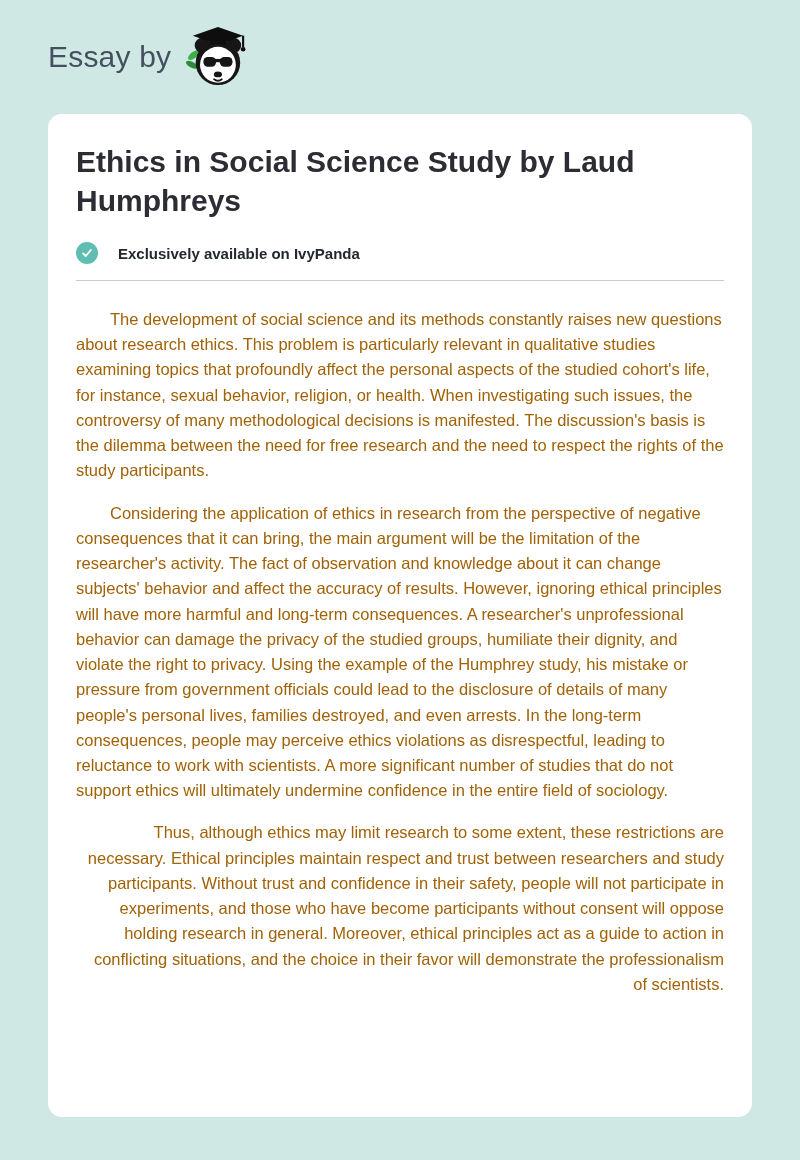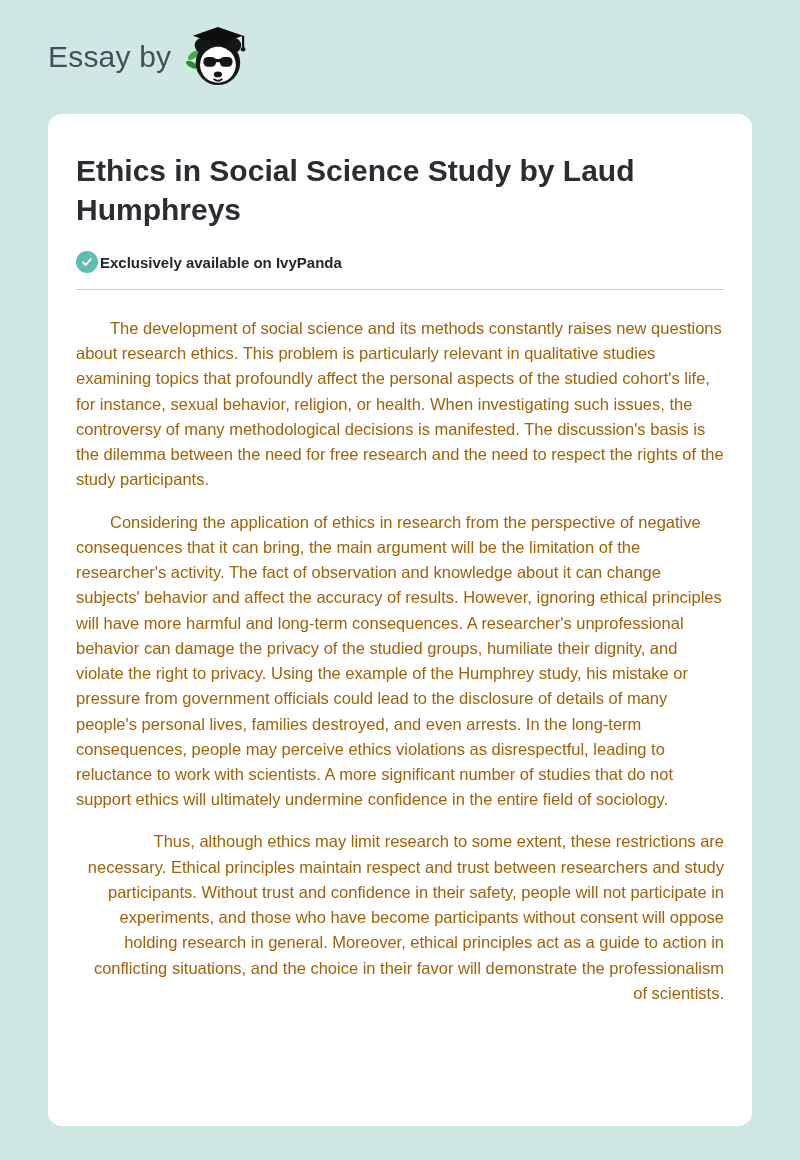--- a/index.html
+++ b/index.html
@@ -54,36 +54,36 @@
     font-weight: 700;
     color: #3c4653;
     vertical-align: super;
   }
 
   
   .card {
     background: #ffffff;
     border-radius: 14px;
     margin: 0 48px 40px 48px;
-    padding: 37px 28px 120px 28px;
+    padding: 28px 28px 120px 28px;
     min-height: 985px;
   }
 
   .essay-title {
     font-size: 30px;
     line-height: 1.3;
     font-weight: 700;
     color: #2c2c34;
     margin-bottom: 22px;
   }
 
   .availability-row {
     display: flex;
     align-items: center;
-    gap: 2px;
+    gap: 20px;
     margin-bottom: 16px;
   }
 
   .check-badge {
     width: 22px;
     height: 22px;
     border-radius: 50%;
     background: #5fbdb1;
     display: inline-flex;
     align-items: center;

